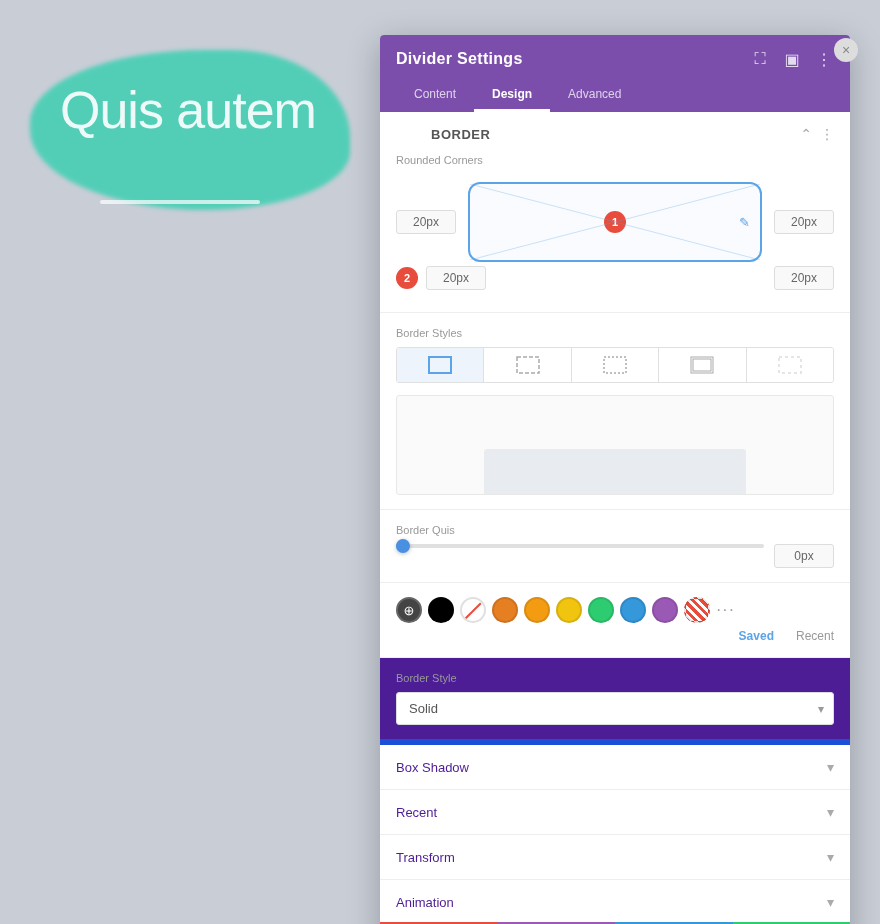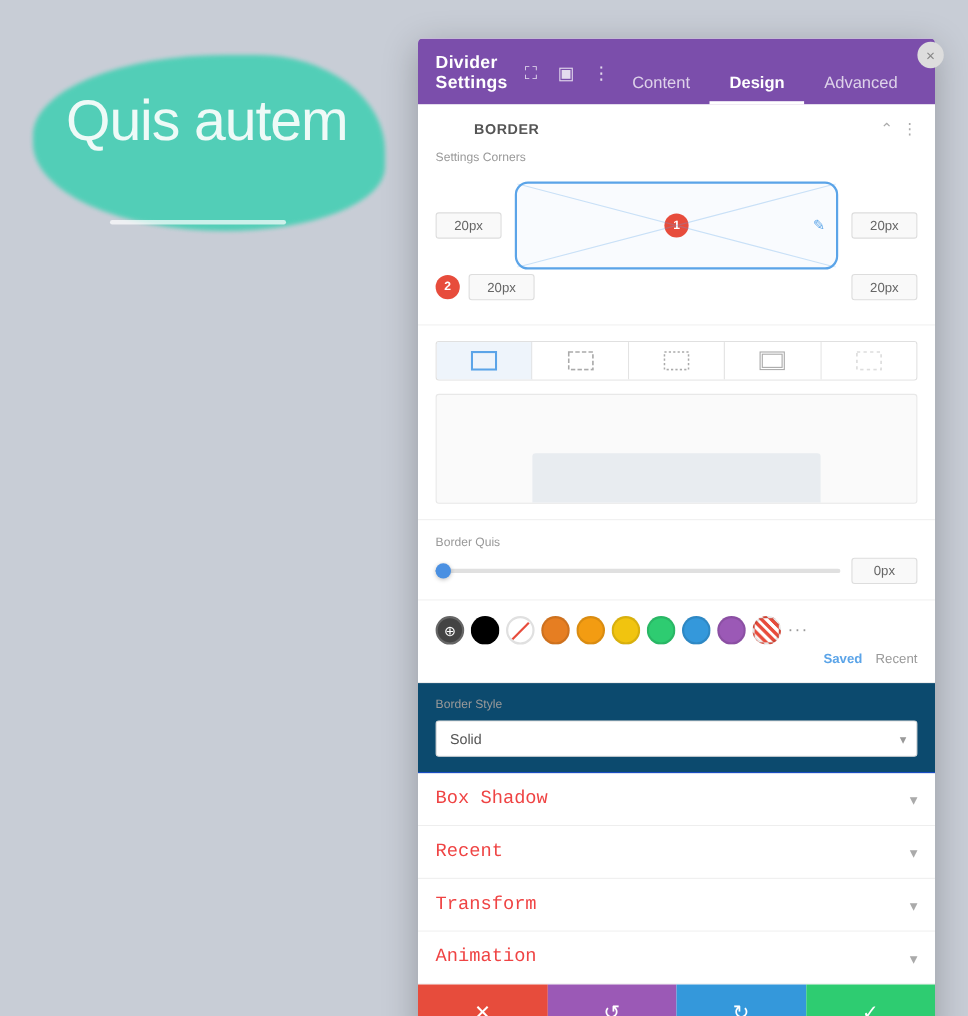--- a/index.html
+++ b/index.html
@@ -65,21 +65,21 @@
       display: flex;
       flex-direction: column;
       overflow: hidden;
     }
 
     
     .panel-header {
       background: #7b4eab;
       padding: 14px 16px 0;
       display: flex;
-      align-items: flex-end;
+      flex-direction: column;
     }
 
     .panel-title-row {
       display: flex;
       align-items: center;
       justify-content: space-between;
       margin-bottom: 10px;
     }
 
     .panel-title {
@@ -108,21 +108,21 @@
 
     
     .panel-tabs {
       display: flex;
       gap: 0;
     }
 
     .tab {
       padding: 8px 18px;
       color: rgba(255,255,255,0.75);
-      font-size: 15px;
+      font-size: 12px;
       cursor: pointer;
       border-bottom: 3px solid transparent;
       transition: color 0.2s;
     }
 
     .tab.active {
       color: white;
       border-bottom: 3px solid white;
       font-weight: 600;
     }
@@ -312,21 +312,21 @@
 
     
     .border-width-section {
       background: #fff;
       padding: 14px 16px;
       border-bottom: 1px solid #eee;
     }
 
     .slider-row {
       display: flex;
-      align-items: center;
+      align-items: flex-start;
       gap: 10px;
     }
 
     .slider-track {
       flex: 1;
       height: 4px;
       background: #e0e0e0;
       border-radius: 2px;
       position: relative;
       cursor: pointer;
@@ -415,41 +415,41 @@
 
     .more-btn {
       color: #999;
       font-size: 16px;
       cursor: pointer;
       letter-spacing: 1px;
     }
 
     .color-tabs-row {
       display: flex;
-      gap: 12px;
+      gap: 22px;
       align-items: center;
       justify-content: flex-end;
     }
 
     .color-tab {
       font-size: 12px;
       color: #999;
       cursor: pointer;
     }
 
     .color-tab.active {
       color: #5ba4e8;
       font-weight: 600;
     }
 
     
     .border-style-select-section {
-      background: #0c4a6e;
+      background: #4c1d95;
       padding: 14px 16px;
-      border-bottom: 1px solid #1d4ed8;
+      border-bottom: 6px solid #1d4ed8;
     }
 
     .style-select {
       width: 100%;
       border: 1px solid #ddd;
       border-radius: 3px;
       padding: 8px 12px;
       font-size: 13px;
       color: #555;
       background: #fff;
@@ -476,23 +476,22 @@
       background: #fff;
       padding: 14px 16px;
       border-bottom: 1px solid #eee;
       display: flex;
       align-items: center;
       justify-content: space-between;
       cursor: pointer;
     }
 
     .collapsed-section-title {
-      font-size: 17px;
-      color: #ef4444;
-      font-family: Liberation Mono, monospace;
+      font-size: 13px;
+      color: #4c1d95;
     }
 
     .collapse-arrow {
       color: #aaa;
       font-size: 14px;
     }
 
     
     .panel-footer {
       display: flex;
@@ -573,21 +572,21 @@
 
     <div class="section">
       <div class="section-header">
         <span class="section-title">Border</span>
         <div class="section-header-icons">
           <span class="section-icon">⌃</span>
           <span class="section-icon">⋮</span>
         </div>
       </div>
 
-      <span class="label-sm">Settings Corners</span>
+      <span class="label-sm">Rounded Corners</span>
       <div class="rounded-corners-grid">
 
         <div class="corner-input-row">
           <input class="corner-input" value="20px" readonly="" style="">
           <div class="corner-preview-box">
             <div class="corner-badge-1">1</div>
             <span class="corner-edit-icon">✎</span>
 
             <svg style="position:absolute;inset:0;width:100%;height:100%;opacity:0.3">
               <line x1="0" y1="0" x2="100%" y2="100%" stroke="#5ba4e8" stroke-width="1"></line>
@@ -601,20 +600,21 @@
           <div class="corner-badge-2-wrapper">
             <div class="corner-badge-2">2</div>
             <input class="corner-input" value="20px" readonly="" style="margin-left: 4px;">
           </div>
           <input class="corner-input" value="20px" readonly="" style="">
         </div>
       </div>
     </div>
 
     <div class="border-styles-section">
+      <span class="label-sm">Border Styles</span>
       <div class="border-style-buttons">
 
         <div class="border-style-btn active">
           <svg class="border-style-svg" viewBox="0 0 24 18">
             <rect x="1" y="1" width="22" height="16" fill="none" stroke="#5ba4e8" stroke-width="2"></rect>
           </svg>
         </div>
 
         <div class="border-style-btn">
           <svg class="border-style-svg" viewBox="0 0 24 18">

